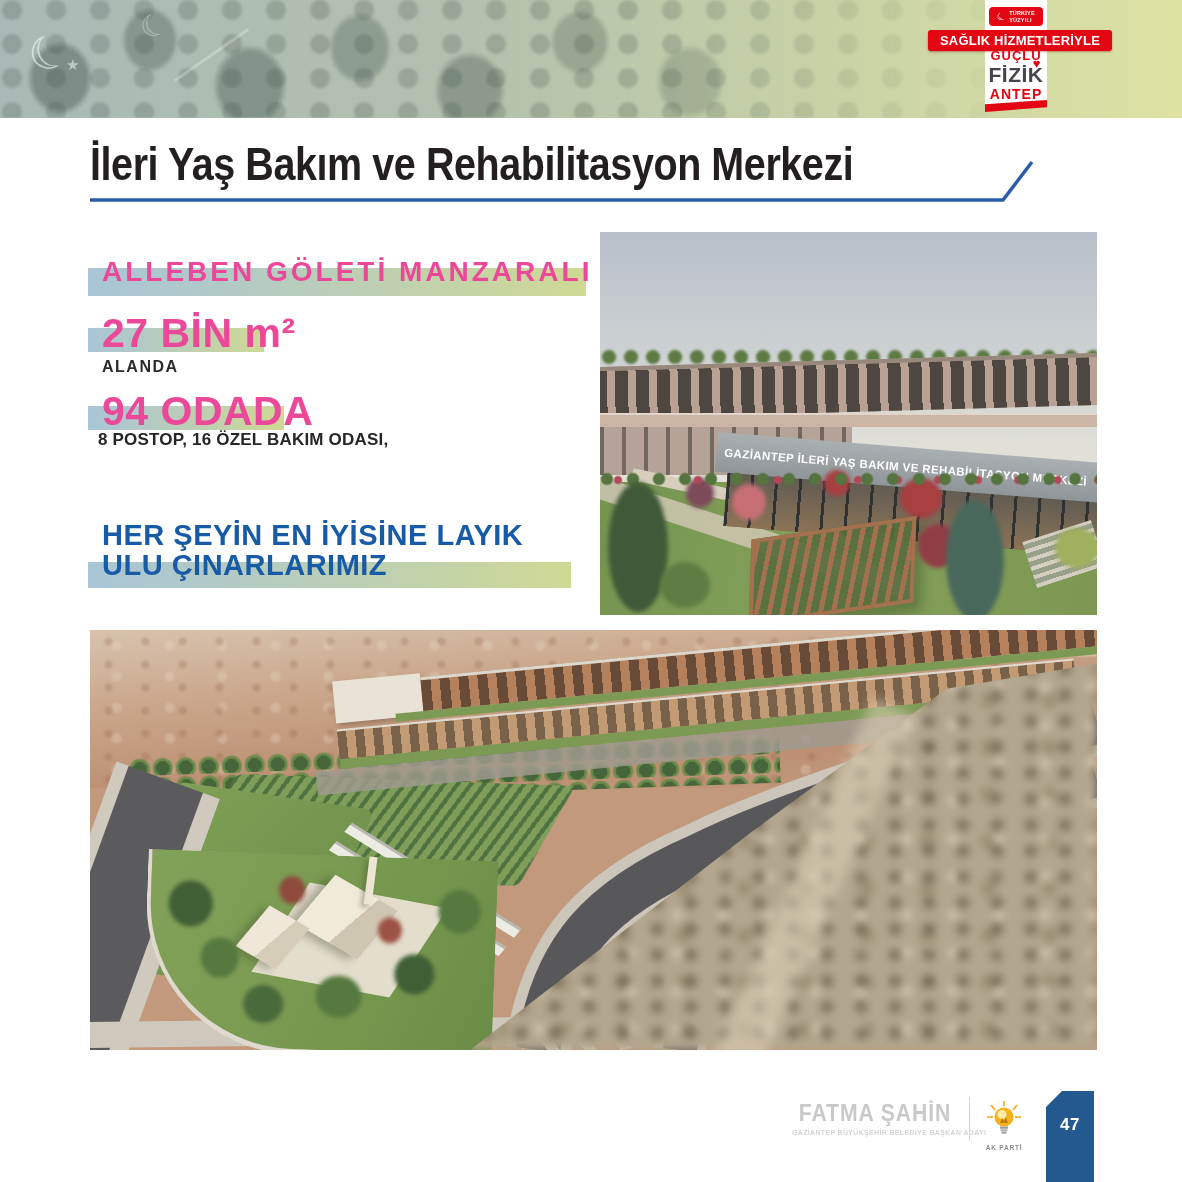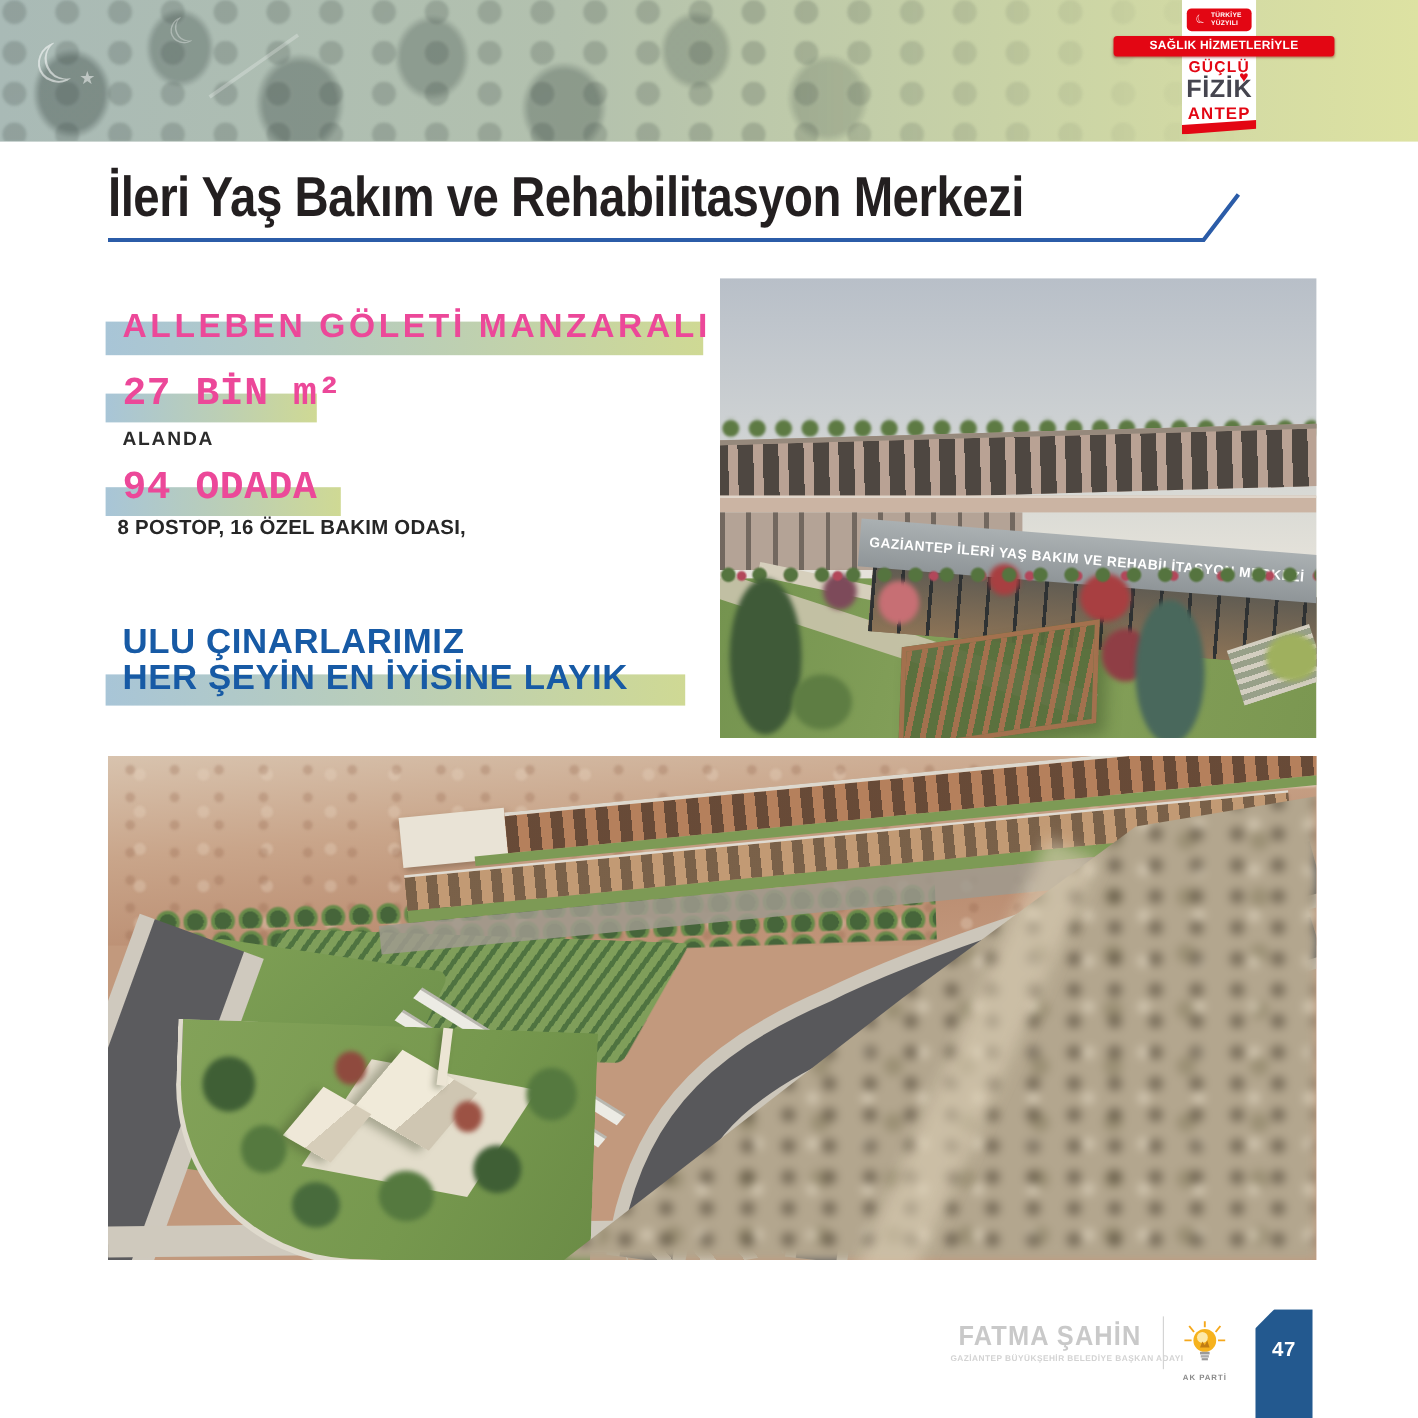--- a/index.html
+++ b/index.html
@@ -34,40 +34,40 @@
   .brand-badge { position:absolute; left:920px; top:0; width:200px; height:125px; z-index:5; }
   .ribbon { position:absolute; left:65px; top:0; width:62px; height:110px; background:#ffffff;
     clip-path:polygon(0 0,100% 0,100% 93%,0 100%); box-shadow:0 2px 4px rgba(0,0,0,.15); }
   .ribbon-edge { position:absolute; left:65px; top:100px; width:62px; height:12px; background:#e30613;
     clip-path:polygon(0 35%,100% 0,100% 60%,0 100%); }
   .turkiye-pill { position:absolute; left:69px; top:7px; width:54px; height:19px; background:#e30613;
     border-radius:4px; display:flex; align-items:center; justify-content:center; gap:3px; }
   .turkiye-pill .crescent { color:#ffffff; font-size:10px; line-height:1; transform:rotate(-30deg); }
   .turkiye-pill .tp-text { color:#ffffff; font-size:5.5px; font-weight:bold; line-height:1.1; letter-spacing:.2px; }
   .saglik { position:absolute; left:8px; top:30px; width:184px; background:#e30613; color:#ffffff;
-    font-size:10px; font-weight:bold; text-align:center; padding:3px 2px; border-radius:3px;
+    font-size:13px; font-weight:bold; text-align:center; padding:3px 2px; border-radius:3px;
     letter-spacing:.2px; box-shadow:0 1px 2px rgba(120,0,0,.4); }
   .guclu { position:absolute; left:65px; top:48px; width:62px; text-align:center; color:#e30613;
     font-size:13px; font-weight:bold; letter-spacing:1px; }
   .gazi { position:absolute; left:65px; top:63px; width:62px; text-align:center; color:#45454f;
     font-size:21px; font-weight:bold; letter-spacing:.5px; }
   .gazi .heart { position:absolute; right:6px; top:-7px; color:#e30613; font-size:13px; }
   .antep { position:absolute; left:65px; top:86px; width:62px; text-align:center; color:#e30613;
     font-size:14px; font-weight:bold; letter-spacing:1px; }
   
   .page-title { position:absolute; left:90px; top:136px; width:1100px; color:#231f20;
     font-size:47px; font-weight:bold; letter-spacing:-.5px; transform:scaleX(.84); transform-origin:left top; white-space:nowrap; }
   .title-underline { position:absolute; left:90px; top:153px; }
   
   .hl { position:absolute; left:88px; }
   .hl .bar { position:absolute; left:0; background:linear-gradient(90deg,#a8c5d7 0%,#bccfb4 55%,#cfd994 100%); z-index:0; }
   .hl .txt { position:relative; z-index:1; color:#ec4899; font-weight:bold; white-space:nowrap;margin-top:46px; }
   .hl-lake .txt { font-size:28px; letter-spacing:3px; padding-left:14px; }
   .hl-lake .bar { top:12px; width:498px; height:28px; }
-  .hl-area .txt, .hl-rooms .txt { font-size:33px; letter-spacing:.5px; padding-left:14px;font-family:Liberation Mono, monospace; }
+  .hl-area .txt, .hl-rooms .txt { font-size:41px; letter-spacing:.5px; padding-left:14px; }
   .hl-area .bar { top:18px; width:176px; height:24px; }
   .hl-rooms .bar { top:18px; width:196px; height:24px; }
   .plain-label { position:absolute; left:102px; color:#2b2b2b; font-size:16px; font-weight:bold; letter-spacing:1.5px; }
   .details { position:absolute; left:98px; color:#262626; font-size:17px; font-weight:bold; line-height:20px; letter-spacing:.2px; }
   .slogan { position:absolute; left:88px; }
   .slogan .line { position:relative; z-index:1; color:#175aa5; font-size:29px; font-weight:bold;
     letter-spacing:.5px; padding-left:14px; white-space:nowrap; line-height:30px; }
   .slogan .bar { position:absolute; left:0; top:42px; width:483px; height:26px;
     background:linear-gradient(90deg,#a8c5d7 0%,#bccfb4 55%,#cfd994 100%); z-index:0; }
   
@@ -216,22 +216,22 @@
   <div class="plain-label" style="top:358px;">ALANDA</div>
   <div class="hl hl-rooms" style="top:388px;">
     <span class="bar"></span>
     <span class="txt">94 ODADA</span>
   </div>
   <div class="details" style="top:430px;">
     <div>8 POSTOP, 16 ÖZEL BAKIM ODASI,</div>
   </div>
   <div class="slogan" style="top:520px;">
     <span class="bar"></span>
+    <div class="line">HER ŞEYİN EN İYİSİNE LAYIK</div>
     <div class="line">ULU ÇINARLARIMIZ</div>
-    <div class="line">HER ŞEYİN EN İYİSİNE LAYIK</div>
   </div>
 
   <div class="scene scene-small">
     <div class="ss-roofgreen"></div>
     <div class="ss-upper"></div>
     <div class="ss-mid"></div>
     <div class="ss-lowerleft"></div>
     <div class="ss-garden"></div>
     <div class="ss-path2"></div>
     <div class="ss-path1"></div>

